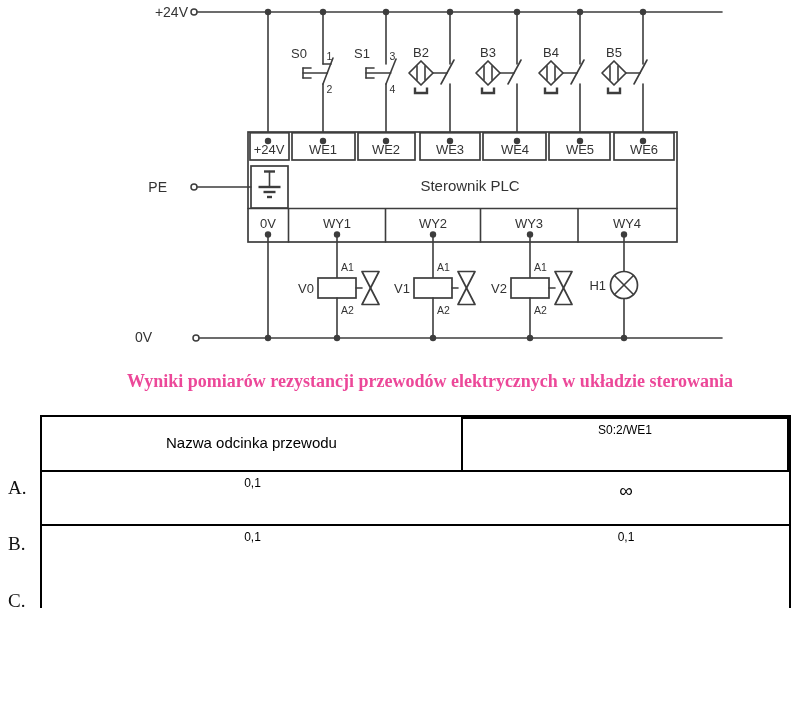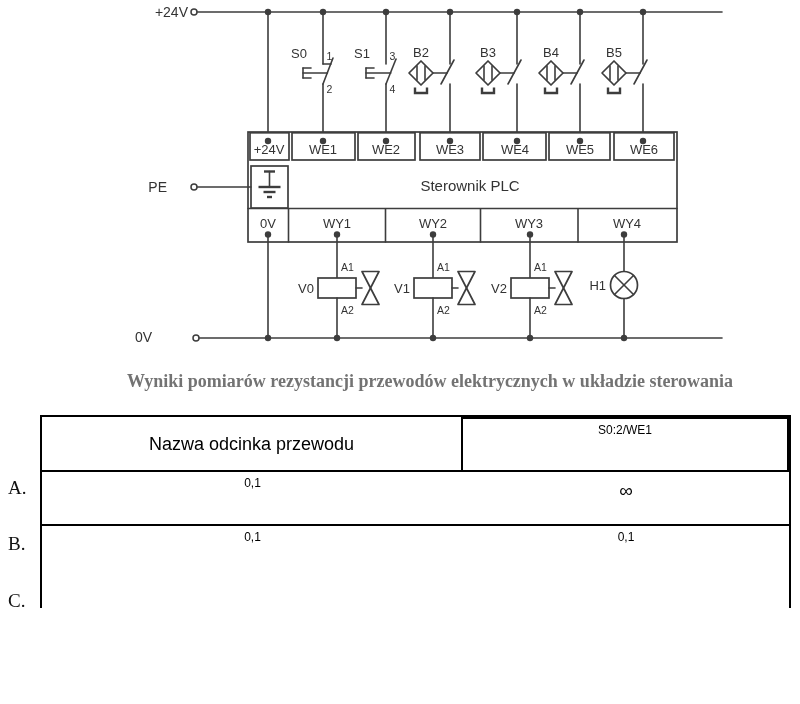--- a/index.html
+++ b/index.html
@@ -13,30 +13,30 @@
   .t15{font-size:15px;}
   .t10{font-size:10.5px;}
   .w{stroke:#3d3d3d;stroke-width:1.6;fill:none;stroke-linecap:round;}
   .w2{stroke:#3d3d3d;stroke-width:2.4;fill:none;stroke-linecap:butt;}
   .dot{fill:#3d3d3d;stroke:none;}
   .oc{fill:#ffffff;stroke:#3d3d3d;stroke-width:1.5;}
   .box{fill:#ffffff;stroke:#3d3d3d;stroke-width:1.7;}
   .sym{fill:#ffffff;stroke:#3d3d3d;stroke-width:1.7;stroke-linejoin:round;}
   
   #caption{position:absolute;left:65px;top:371px;width:730px;text-align:center;
-           font-family:"Liberation Serif",serif;font-weight:bold;font-size:18px;color:#737373;}
+           font-family:"Liberation Serif",serif;font-weight:bold;font-size:18px;color:#ec4899;}
   
   #answers{position:absolute;left:40px;top:415px;width:751px;height:278px;
            box-sizing:border-box;border:2.5px solid #000;background:#fff;
            display:grid;grid-template-columns:421px 1fr;
            grid-template-rows:53px 54px 56px 55px 1fr;}
   #answers .cell{box-sizing:border-box;text-align:center;font-size:12px;color:#000;
                  padding-top:4px;border-top:2px solid #000;}
   #answers .c1{border-right:2px solid #000;}
-  #answers .hdr{border-top:none;padding-top:17px;font-size:18px;}
+  #answers .hdr{border-top:none;padding-top:17px;font-size:15px;}
   #answers .r2v{font-size:19px;padding-top:8px;}
   .rowletter{position:absolute;left:8px;width:30px;text-align:left;
              font-family:"Liberation Serif",serif;font-size:19px;color:#111;}
   #ltrA{top:477px;} #ltrB{top:533px;} #ltrC{top:590px;} #ltrD{top:647px;}
 </style>
 </head>
 <body>
 
 <div id="page">
 

